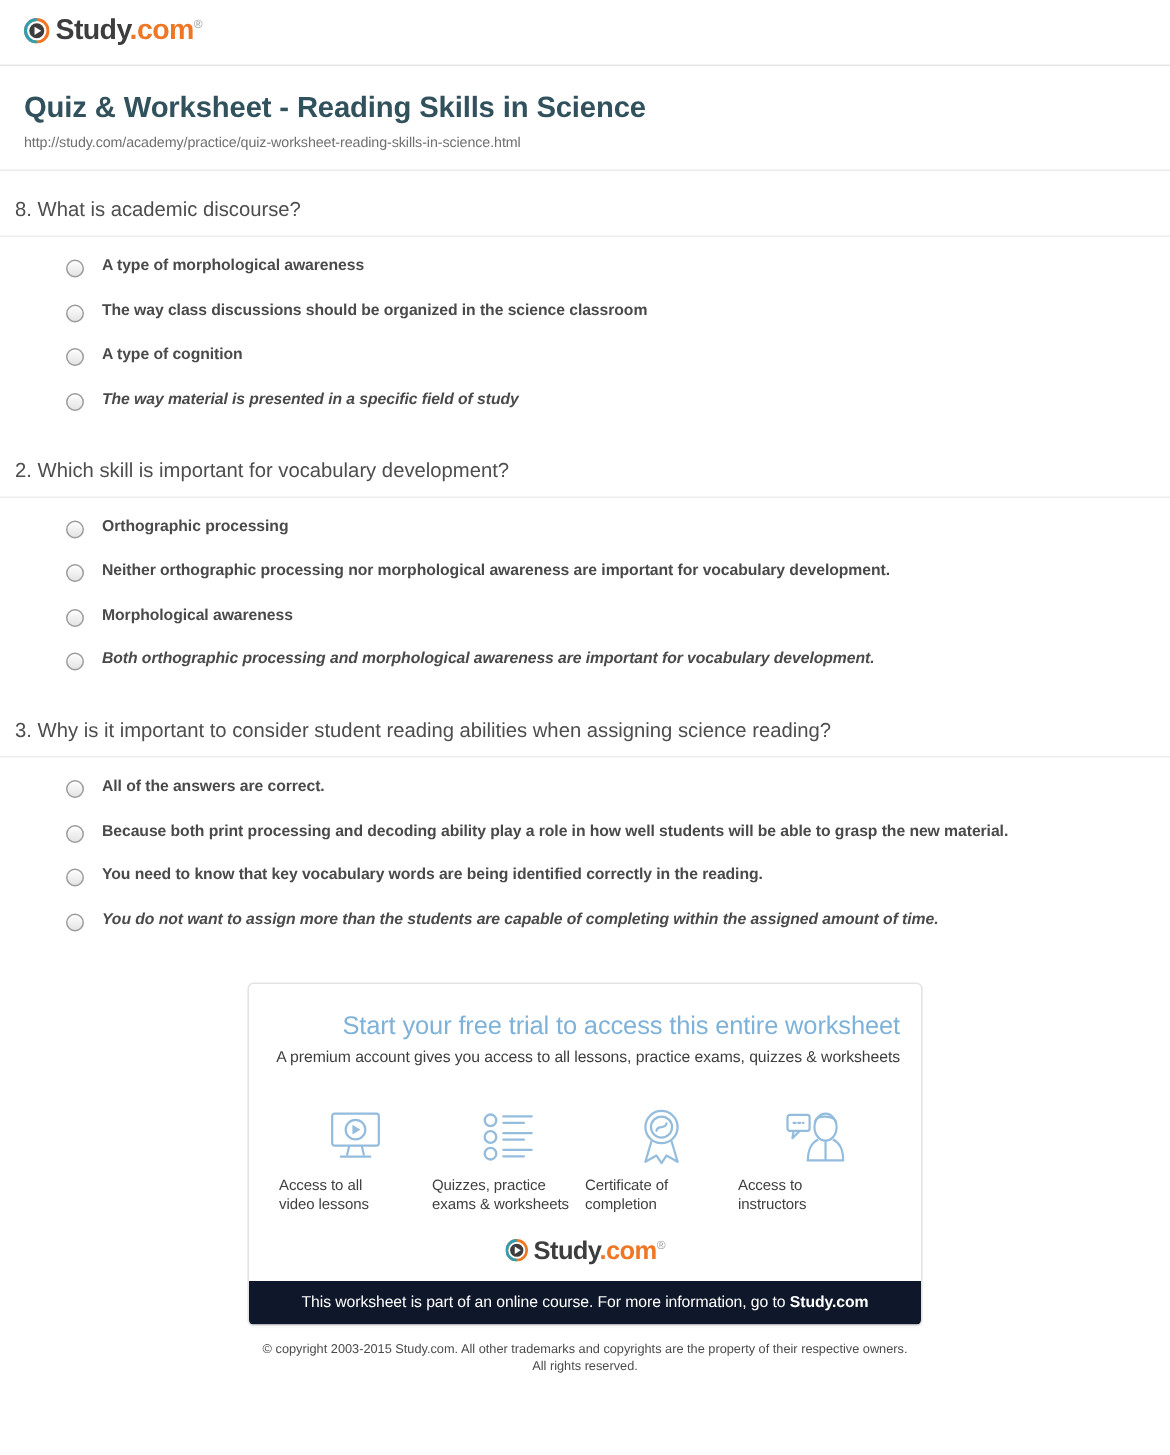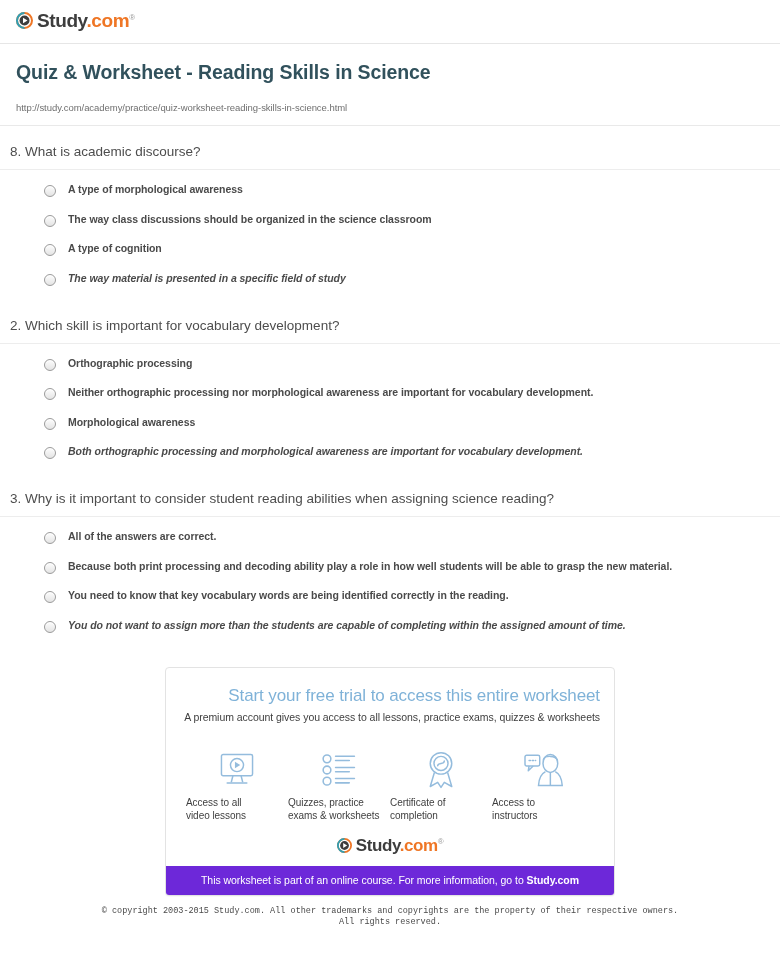--- a/index.html
+++ b/index.html
@@ -59,21 +59,21 @@
   }
 
   
   .title-block {
     padding: 17px 16px 0 16px;
   }
   .page-title {
     font-size: 19.5px;
     font-weight: bold;
     color: #31515c;
-    margin: 0 0 18px 0;
+    margin: 0 0 6px 0;
     letter-spacing: -0.1px;
   }
   .page-url {
     font-size: 9.5px;
     color: #6f6f6f;
     margin: 0;
     letter-spacing: -0.05px;
   }
   .title-rule {
     border: 0;
@@ -187,38 +187,37 @@
     letter-spacing: -0.05px;
   }
   .promo-logo-row {
     display: flex;
     justify-content: center;
     padding: 10px 0 12px 0;
   }
   .promo-logo .logo-word { font-size: 17px; }
   .promo-logo .logo-mark { width: 15px; height: 15px; flex: 0 0 15px; }
   .promo-bar {
-    background: #6d28d9;
+    background: #0f172a;
     color: #ffffff;
     text-align: center;
     font-size: 10.5px;
     padding: 8px 0 9px 0;
     letter-spacing: -0.05px;
   }
   .promo-bar b { font-weight: bold; }
 
   
   .copyright {
     text-align: center;
     font-size: 8.5px;
     color: #4a4a4a;
     line-height: 1.4;
     margin-top: 10px;
     padding: 0 48px;
-    font-family: Liberation Mono, monospace;
   }
 </style>
 </head>
 <body>
 
 <div class="site-header">
   <div class="logo">
     <svg class="logo-mark" viewBox="0 0 34 34">
       <circle cx="17" cy="17" r="15" fill="none" stroke="#ef7625" stroke-width="4"></circle>
       <path d="M17 2 A15 15 0 0 0 17 32" fill="none" stroke="#2f9fb5" stroke-width="4"></path>

